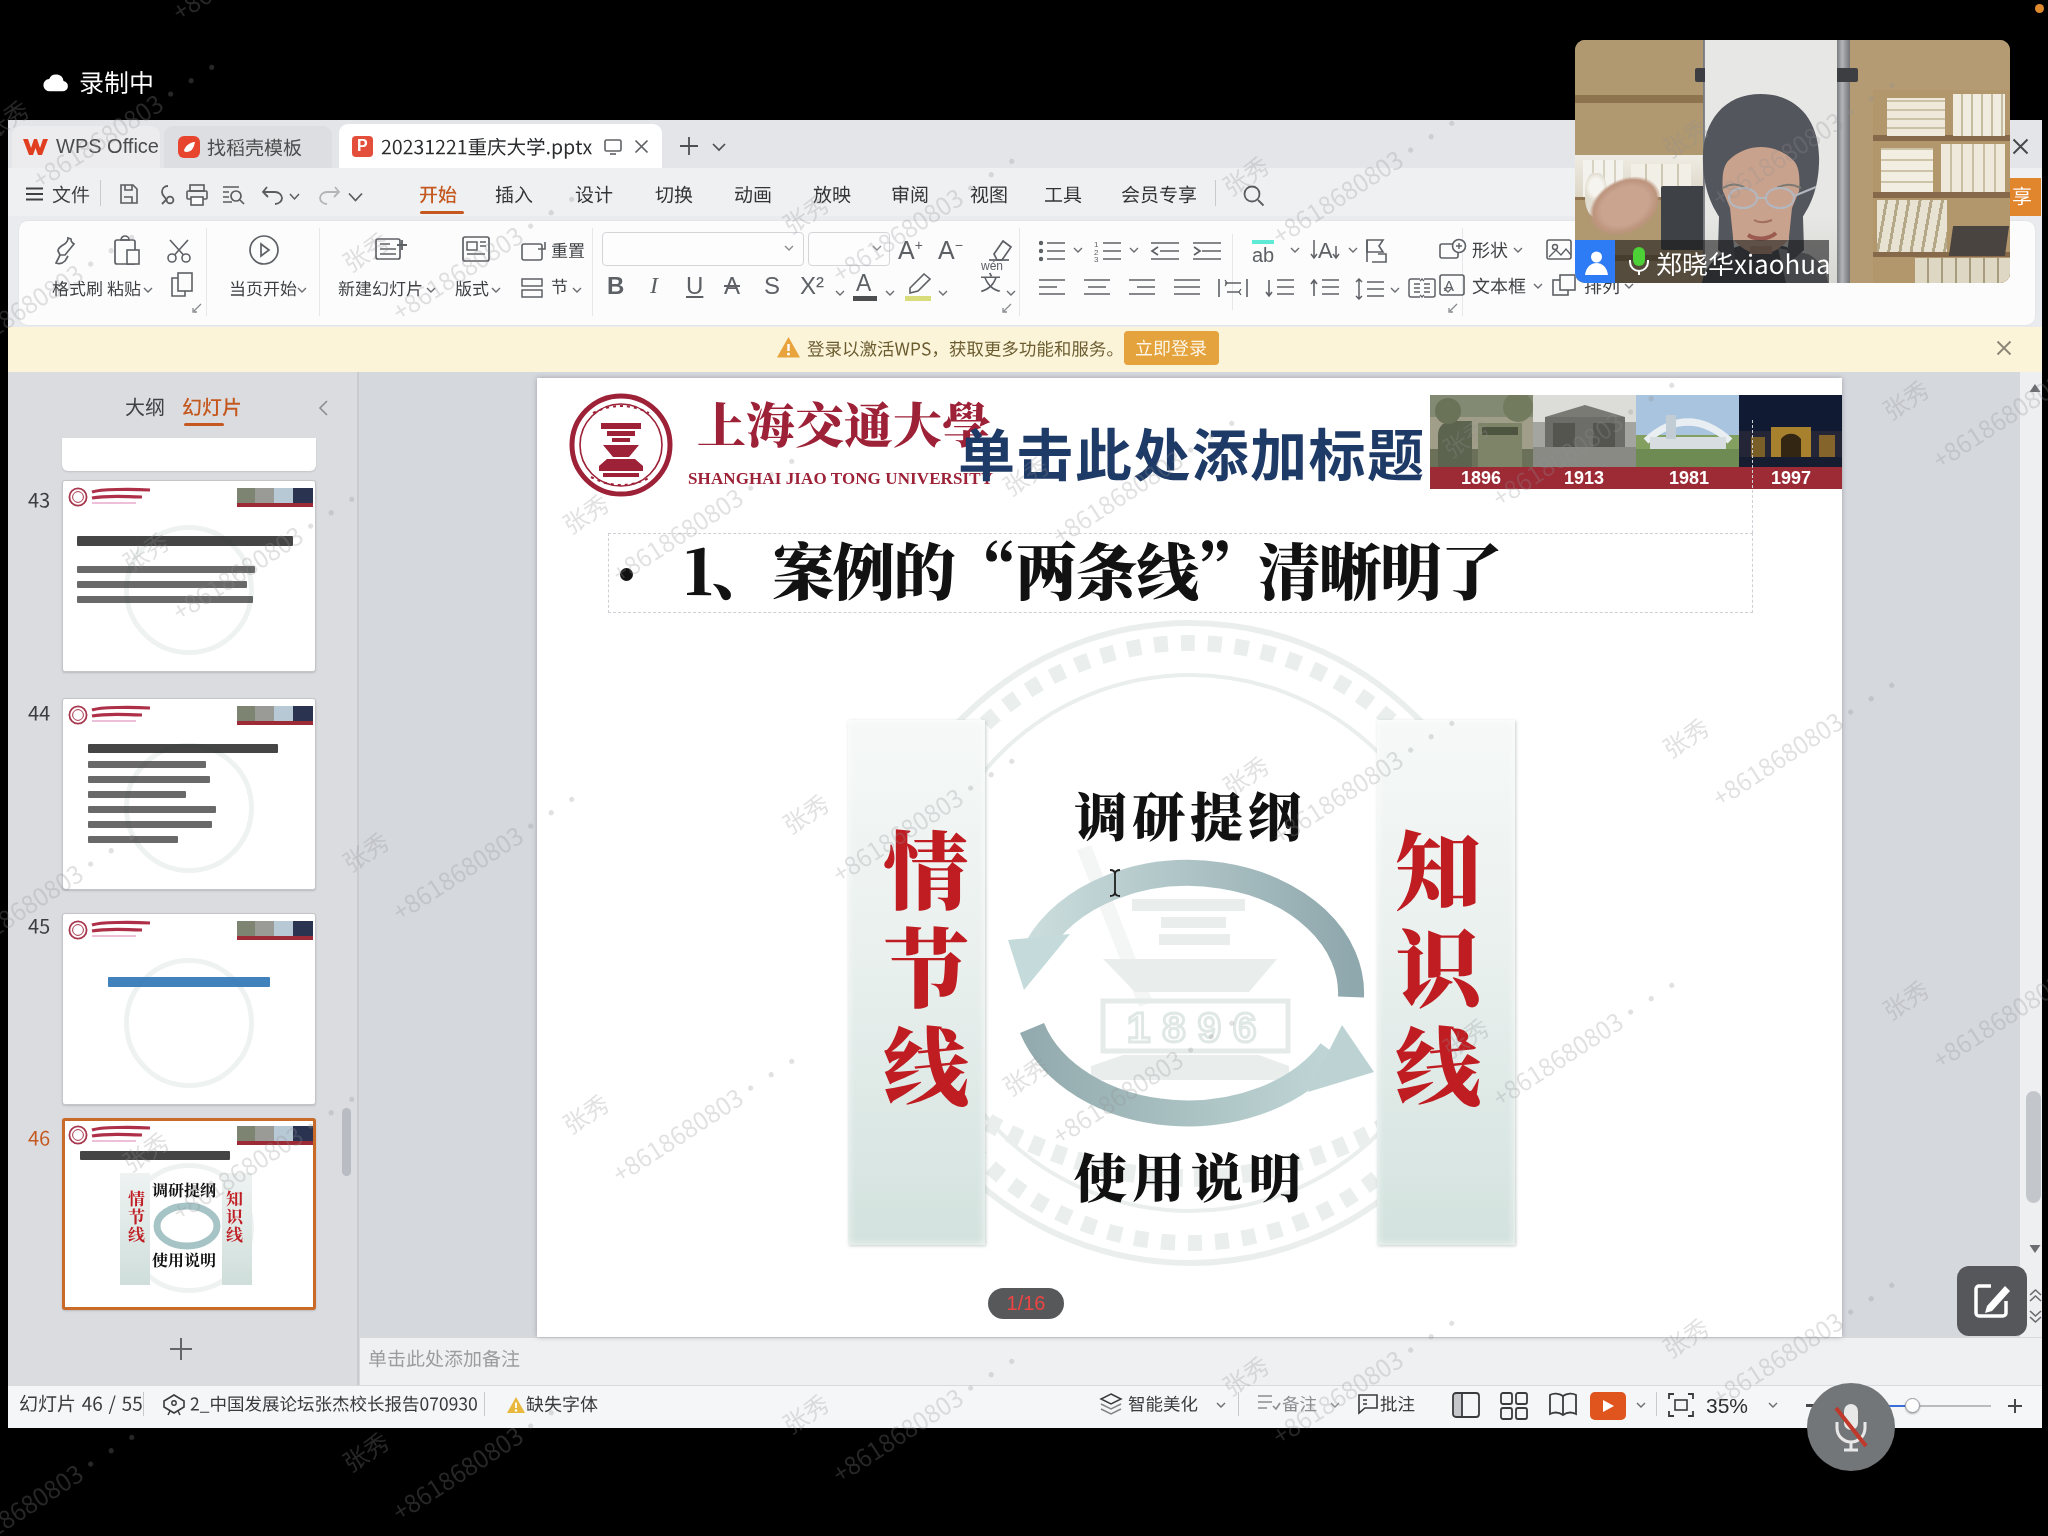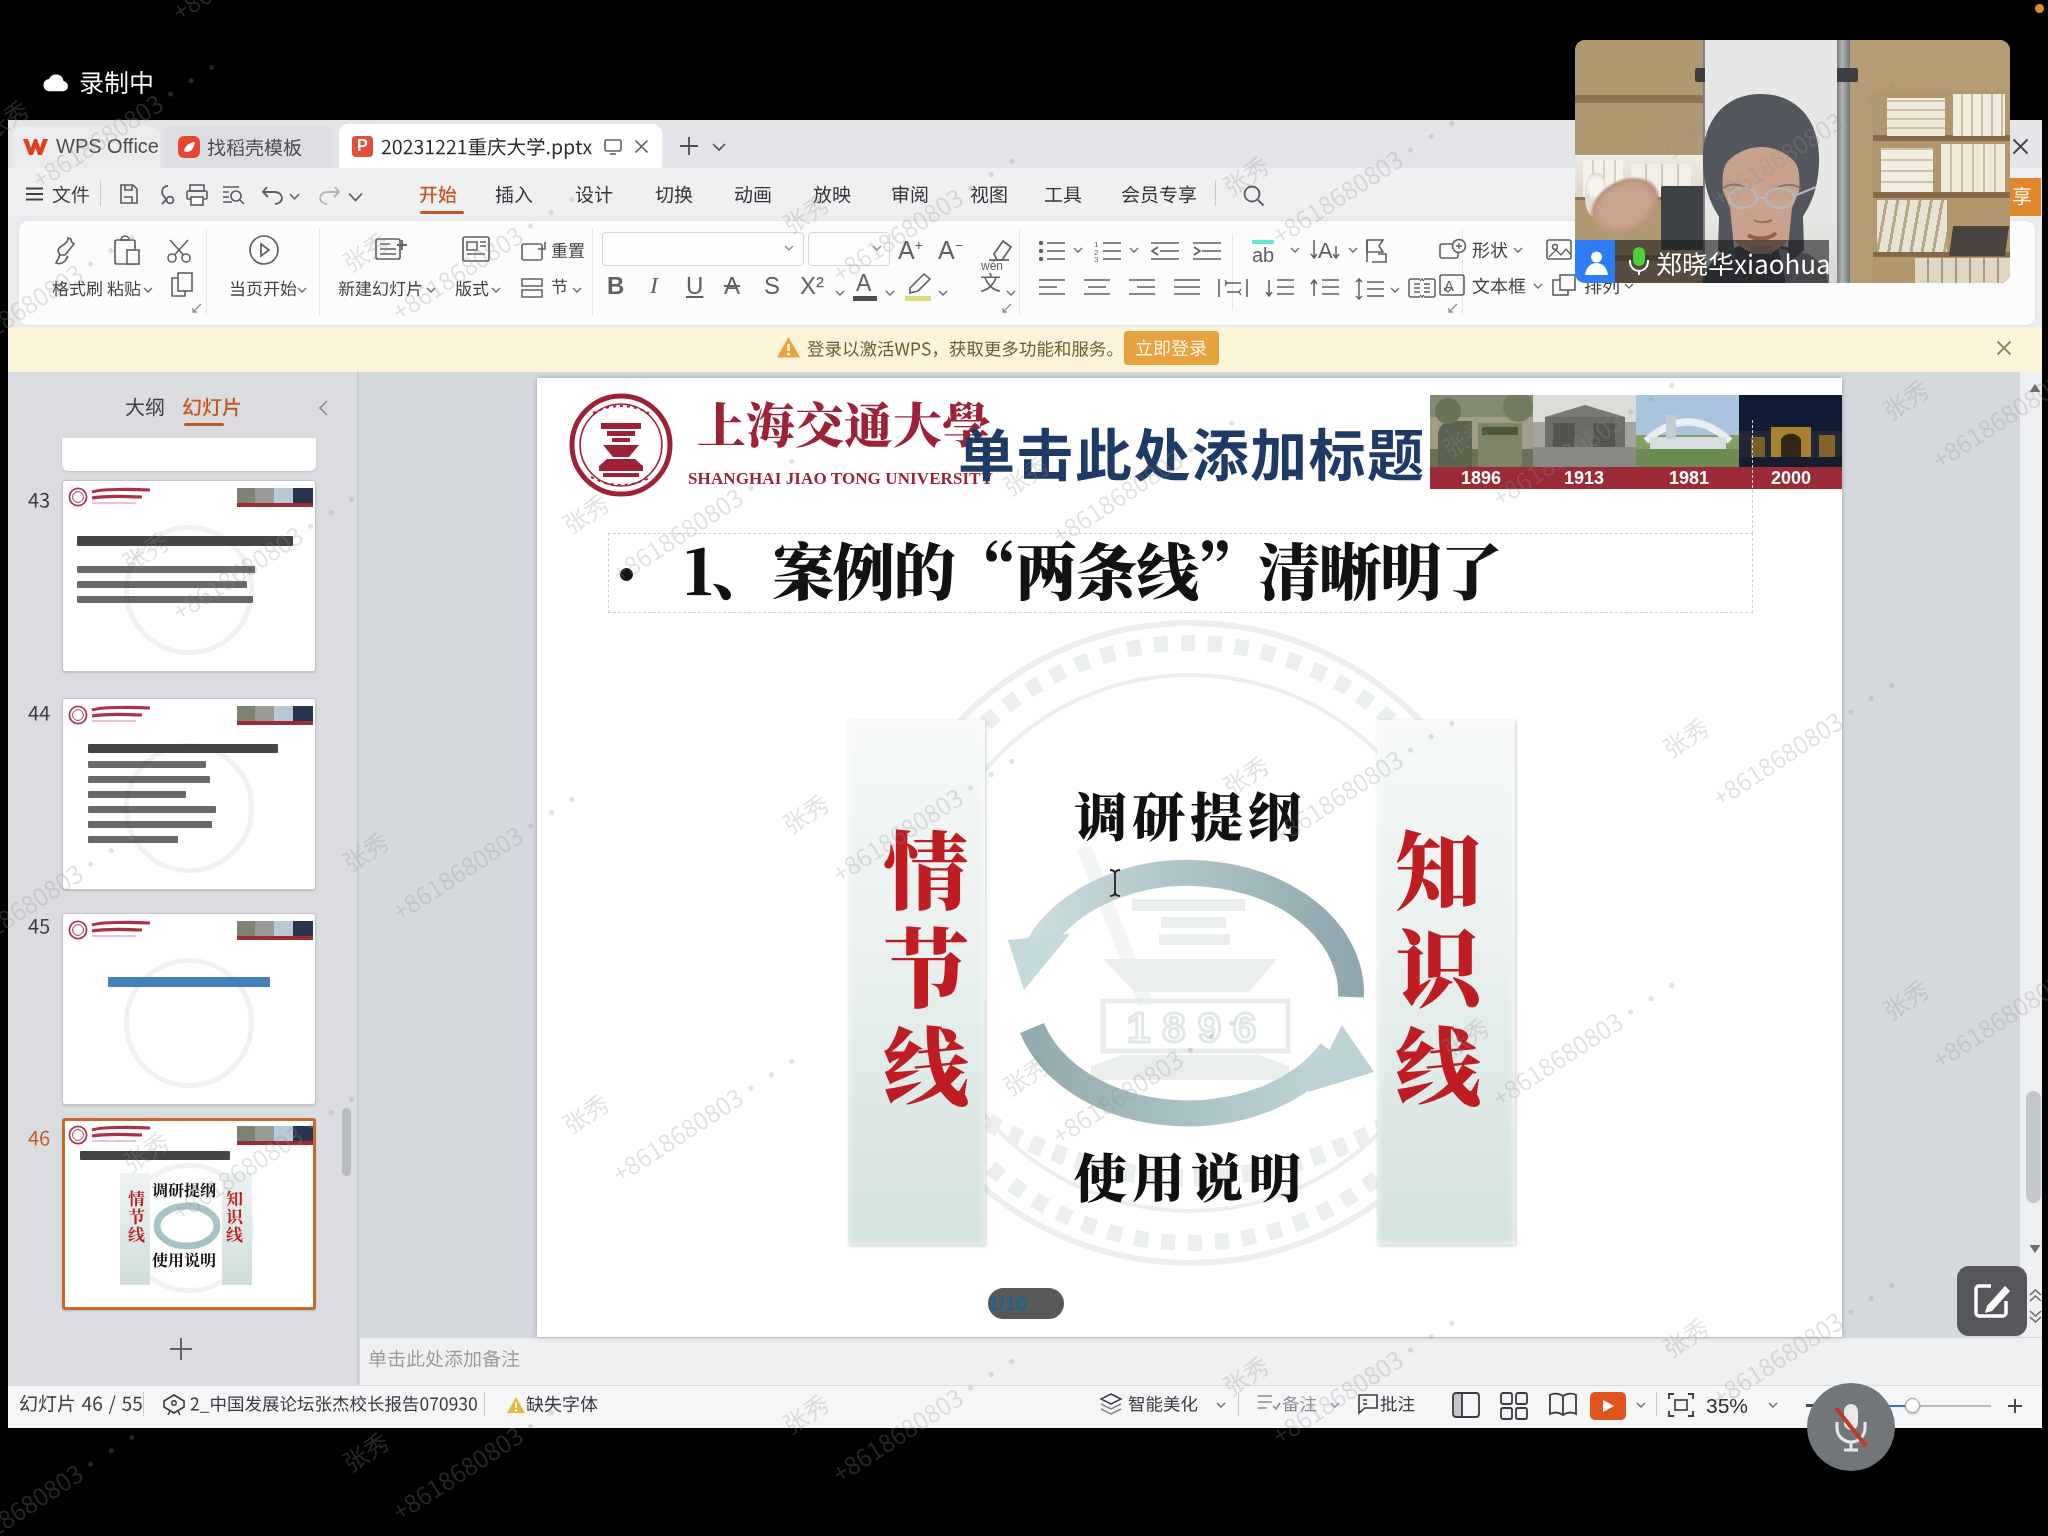--- a/index.html
+++ b/index.html
@@ -677,21 +677,21 @@
       <path d="M42 62V44c5-7 15-7 20 0v18z" fill="#332714"></path>
       <rect x="12" y="42" width="14" height="20" fill="#7a5e28"></rect>
       <rect x="80" y="40" width="16" height="22" fill="#84642a"></rect>
       <rect x="0" y="62" width="103" height="10" fill="#161d30"></rect>
     </svg>
 </div>
 <div class="a" style="left:1430px;top:467px;width:412px;height:22px;background:#9c2b36;"></div>
 <div class="a" style="left:1451px;top:468px;width:60px;text-align:center;font-size:18px;font-weight:bold;color:#fff">1896</div>
 <div class="a" style="left:1554px;top:468px;width:60px;text-align:center;font-size:18px;font-weight:bold;color:#fff">1913</div>
 <div class="a" style="left:1659px;top:468px;width:60px;text-align:center;font-size:18px;font-weight:bold;color:#fff">1981</div>
-<div class="a" style="left:1761px;top:468px;width:60px;text-align:center;font-size:18px;font-weight:bold;color:#fff">2000</div>
+<div class="a" style="left:1761px;top:468px;width:60px;text-align:center;font-size:18px;font-weight:bold;color:#fff">1997</div>
 <div class="a" style="left:608px;top:533px;width:1145px;height:80px;border:1.5px dashed #cdd0d4"></div>
 <div class="a" style="left:1752px;top:420px;width:0;height:113px;border-left:1.5px dashed #cdd0d4"></div>
 <div class="a" style="left:620px;top:568px;width:13px;height:13px;border-radius:50%;background:#121212"></div>
 <svg class="t" style="left:684px;top:540px" width="821" height="81">
     <path fill="#121212" transform="translate(0,55.0) scale(0.062500,-0.062500)" d="M48 0 434 -3V27L330 50C328 113 327 176 327 237V586L331 749L316 759L46 698V662L163 676V237L161 49L48 31Z M674 -82C721 -82 751 -50 751 -5C751 16 748 38 732 62C693 122 614 166 472 182L465 171C555 95 576 15 601 -36C617 -69 641 -82 674 -82Z M1911 642C1947 638 1957 649 1962 660L1801 715H2193C2184 686 2171 653 2161 629L2168 623L2215 638L2177 590H1869ZM1580 803H1567C1569 773 1536 745 1509 735C1473 721 1446 693 1455 651C1466 607 1515 591 1549 605C1582 619 1606 659 1603 715H1776C1760 685 1730 637 1698 590H1487L1495 562H1678C1648 520 1618 481 1595 455C1692 446 1782 433 1862 416C1771 367 1643 334 1473 308L1477 295C1622 301 1736 312 1828 331V243H1448L1456 215H1740C1674 118 1563 11 1432 -56L1438 -66C1590 -28 1725 29 1828 104V-95H1854C1915 -95 1982 -70 1982 -61V207C2040 72 2130 -15 2279 -67C2293 6 2333 55 2388 71L2389 83C2245 94 2089 139 2003 215H2341C2355 215 2366 220 2369 231C2329 269 2263 322 2252 330C2313 361 2320 437 2112 469C2136 496 2157 527 2176 562H2329C2343 562 2354 567 2356 578C2326 604 2283 637 2259 655C2287 666 2312 678 2332 689C2353 690 2363 693 2371 701L2256 809L2190 743H1951C2012 776 2018 876 1823 859L1817 854C1841 834 1855 793 1849 756C1856 751 1863 746 1870 743H1599C1596 762 1589 782 1580 803ZM1777 482C1799 507 1823 535 1846 562H2010C1995 532 1976 506 1953 483C1902 485 1843 485 1777 482ZM2019 342 1910 351C1942 361 1970 371 1995 384C2062 364 2117 344 2158 323C2189 313 2222 316 2247 328L2184 243H1982V314C2010 318 2017 328 2019 342Z M3183 838V66C3183 53 3178 48 3162 48C3138 48 3028 55 3028 55V41C3082 32 3104 18 3121 -2C3138 -22 3144 -52 3147 -95C3293 -82 3313 -33 3313 56V794C3338 798 3348 807 3350 822ZM2523 855C2502 666 2448 463 2389 329L2401 322C2429 347 2454 375 2478 406V-95H2502C2552 -95 2607 -69 2608 -60V253L2617 246C2660 285 2698 328 2730 374C2740 346 2748 314 2747 282C2775 258 2804 253 2829 260C2795 129 2735 11 2630 -76L2638 -86C2910 43 2974 274 3000 511L3018 515V136H3042C3087 136 3142 161 3142 171V686C3163 689 3168 697 3170 708L3018 722V546L2922 628L2858 560H2825C2844 611 2858 666 2868 723H3027C3041 723 3052 728 3055 739C3009 780 2933 839 2933 839L2866 751H2653L2661 723H2728C2711 559 2675 384 2608 259V523C2627 526 2636 533 2640 542L2577 565C2609 630 2636 701 2659 779C2682 779 2695 787 2699 800ZM2756 415C2779 452 2798 491 2814 532H2868C2865 480 2860 428 2852 377C2833 393 2802 407 2756 415Z M3877 456 3869 451C3904 395 3933 317 3935 245C4058 138 4193 383 3877 456ZM4108 798 3922 852C3900 705 3852 544 3805 438V605C3825 610 3838 618 3845 627L3722 724L3660 655H3594C3630 693 3675 744 3705 779C3729 779 3743 786 3748 804L3555 850C3553 793 3548 714 3543 658L3417 710V-54H3438C3496 -54 3547 -23 3547 -8V61H3670V-18H3692C3739 -18 3804 10 3805 19V424L3811 420C3881 475 3942 545 3994 631H4148C4142 291 4133 107 4097 75C4087 66 4077 62 4060 62C4034 62 3966 66 3918 70L3917 58C3969 47 4006 29 4025 7C4043 -13 4049 -46 4049 -93C4124 -93 4170 -76 4209 -37C4268 24 4280 186 4287 606C4311 610 4324 617 4332 627L4211 735L4136 659H4011C4031 696 4051 735 4068 777C4091 777 4104 785 4108 798ZM3670 627V379H3547V627ZM3547 351H3670V89H3547Z M5139 720C5182 709 5243 682 5243 614C5243 568 5206 535 5157 535C5109 535 5069 569 5069 638C5069 728 5112 826 5229 876L5249 843C5178 809 5142 751 5139 720ZM4904 720C4948 709 5008 682 5008 614C5008 568 4971 535 4923 535C4874 535 4834 569 4834 638C4834 728 4877 826 4995 876L5014 843C4943 809 4907 751 4904 720Z M5341 779 5349 751H5594V589H5539L5387 648V-96H5409C5469 -96 5529 -62 5529 -46V126C5647 206 5693 315 5710 420C5722 373 5730 321 5727 273C5748 251 5771 244 5791 248C5780 202 5765 157 5742 116L5751 109C5861 181 5907 277 5927 374C5943 320 5952 264 5949 212C5988 173 6029 180 6051 213V72C6051 58 6046 50 6029 50C5996 50 5867 58 5867 58V46C5931 35 5955 19 5976 -2C5997 -23 6003 -54 6008 -99C6172 -85 6196 -34 6196 57V538C6217 542 6229 551 6236 559L6105 661L6041 589H5940V751H6235C6250 751 6262 756 6265 767C6211 811 6123 875 6123 875L6044 779ZM5717 477C5719 506 5720 534 5720 561H5814V546C5814 499 5814 450 5811 401C5791 427 5761 453 5717 477ZM6051 561V342C6033 382 5997 424 5938 462C5940 491 5940 519 5940 546V561ZM5529 163V561H5594C5594 434 5589 286 5529 163ZM5720 589V751H5814V589Z M6684 166 6520 254C6484 157 6401 25 6300 -58L6307 -68C6452 -22 6572 66 6646 152C6670 149 6679 156 6684 166ZM6896 212 6888 206C6948 143 7015 49 7042 -36C7183 -123 7276 155 6896 212ZM6804 804 6605 858C6556 726 6444 585 6329 510L6334 503C6429 530 6519 576 6598 632C6623 590 6653 554 6687 523C6579 449 6443 393 6295 355L6299 344C6481 356 6644 393 6778 457C6849 415 6933 387 7026 367L6962 283H6847V372C6868 375 6878 383 6880 398L6697 413V283H6352L6360 255H6697V54C6697 42 6692 38 6678 38C6656 38 6534 46 6534 46V34C6593 24 6614 9 6632 -8C6652 -27 6656 -57 6660 -97C6822 -86 6847 -39 6847 53V255H7137C7152 255 7163 260 7166 271C7133 300 7085 339 7057 360L7129 348C7142 421 7176 472 7239 491V504C7126 504 7010 511 6905 531C6960 571 7008 617 7048 670C7075 672 7085 675 7093 687L6960 813L6868 733H6713C6731 752 6747 771 6762 790C6791 788 6799 793 6804 804ZM6753 574C6703 594 6659 620 6623 651C6645 668 6666 686 6685 705H6867C6838 658 6799 614 6753 574Z M7265 110 7327 -55C7340 -51 7351 -40 7356 -26C7512 60 7614 134 7683 189L7681 198C7522 156 7343 121 7265 110ZM7924 837 7747 854C7747 754 7750 657 7759 565L7646 554L7661 572C7680 568 7693 575 7698 584L7544 677C7531 641 7509 596 7481 550L7336 549C7414 602 7506 692 7558 762C7576 761 7587 769 7591 779L7421 848C7404 766 7337 615 7289 572C7278 564 7253 558 7253 558L7315 409C7325 414 7335 422 7343 434L7432 474C7388 411 7340 355 7301 328C7288 320 7259 313 7259 313L7321 165C7328 168 7335 173 7341 180C7482 235 7594 289 7655 321V332C7547 324 7439 316 7361 312C7462 375 7577 474 7644 552L7653 527L7762 537C7767 488 7774 440 7784 393L7604 374L7614 347L7790 366C7806 298 7828 233 7858 173C7758 71 7641 -1 7511 -58L7516 -71C7664 -39 7793 8 7910 84C7940 42 7975 2 8016 -35C8066 -78 8162 -125 8216 -72C8235 -53 8230 -17 8190 51L8216 229L8207 232C8184 187 8151 129 8133 102C8122 85 8113 85 8098 99C8070 121 8046 145 8025 172C8065 208 8104 248 8142 294C8167 290 8180 293 8188 305L8034 392L8201 410C8214 411 8226 419 8227 430C8171 468 8080 519 8080 519L8015 418L7919 408C7908 453 7901 501 7896 550L8153 575C8167 576 8178 583 8180 595C8143 620 8092 651 8062 668C8116 707 8108 815 7916 820C7921 825 7924 831 7924 837ZM8020 391C8000 355 7978 321 7956 290C7944 319 7934 349 7926 380ZM8017 655 7970 585 7894 578C7888 653 7887 730 7889 808L7898 810C7928 775 7960 721 7970 671C7986 661 8002 656 8017 655Z M8395 691C8352 702 8291 729 8291 797C8291 843 8328 876 8377 876C8425 876 8465 842 8465 773C8465 683 8422 585 8305 535L8285 568C8356 602 8392 660 8395 691ZM8630 691C8586 702 8526 729 8526 797C8526 843 8563 876 8611 876C8660 876 8700 842 8700 773C8700 683 8657 585 8539 535L8520 568C8591 602 8627 660 8630 691Z M9285 833 9278 827C9314 790 9356 729 9372 673C9499 602 9589 837 9285 833ZM9212 616 9205 611C9237 574 9269 515 9276 460C9395 378 9504 603 9212 616ZM9270 211C9259 211 9224 211 9224 211V193C9245 192 9263 186 9277 177C9301 160 9305 62 9284 -42C9295 -82 9325 -94 9350 -94C9407 -94 9448 -57 9450 -4C9453 87 9405 115 9403 173C9402 199 9409 237 9417 271C9429 326 9489 541 9524 658L9509 662C9327 270 9327 270 9303 231C9291 211 9286 211 9270 211ZM10009 712 9946 630H9872V712ZM9730 849V740H9518L9526 712H9730V630H9546L9554 602H9730V509H9494L9502 481H10130C10145 481 10156 486 10159 497C10111 537 10033 594 10033 594L9964 509H9872V602H10097C10111 602 10122 607 10124 618C10081 656 10009 712 10009 712H10108C10122 712 10133 717 10136 728C10090 767 10016 821 10016 821L9950 740H9872V806C9899 811 9906 821 9908 835ZM9919 261V167H9705V261ZM9919 289H9705V380H9919ZM9568 407V-92H9588C9647 -92 9705 -60 9705 -46V139H9919V60C9919 47 9915 40 9899 40C9875 40 9763 46 9763 46V34C9819 24 9840 10 9857 -8C9875 -26 9880 -56 9884 -96C10036 -84 10058 -37 10058 46V356C10079 360 10092 370 10098 378L9969 476L9908 407H9711L9568 463Z M10324 721H10364V478H10324ZM10573 855V604H10480L10488 576H10549C10539 427 10519 276 10478 148V702C10498 706 10512 714 10519 723L10408 809L10354 749H10338L10212 797V44H10232C10290 44 10324 71 10324 79V174H10364V97H10382C10414 97 10454 113 10470 123C10461 99 10451 75 10441 53L10454 43C10502 97 10542 156 10573 219V-93H10596C10641 -93 10693 -63 10693 -50V441C10703 410 10709 374 10706 342C10735 313 10768 316 10788 335C10786 187 10774 35 10714 -88L10726 -98C10904 43 10910 253 10910 424V494H10941V-90H10964C11027 -90 11064 -67 11064 -60V494H11127C11141 494 11151 499 11154 510C11117 548 11053 604 11053 604L10996 522H10910V690C10974 704 11035 723 11077 742C11109 735 11128 739 11137 751L10995 842C10973 813 10937 773 10897 738L10788 772V622L10737 675L10693 604V811C10720 815 10728 825 10730 839ZM10324 450H10364V202H10324ZM10788 576V429C10771 452 10741 474 10693 492V576Z M11922 748V550H11769V748ZM11634 776V455C11634 247 11607 63 11413 -85L11421 -93C11656 -1 11734 143 11758 294H11922V78C11922 63 11917 56 11899 56C11873 56 11745 63 11745 63V50C11805 39 11830 24 11850 3C11869 -17 11876 -49 11880 -94C12038 -80 12059 -29 12059 63V726C12080 730 12093 739 12100 747L11973 846L11912 776H11789L11634 829ZM11922 522V322H11762C11768 367 11769 412 11769 456V522ZM11329 728H11423V512H11329ZM11196 756V94H11220C11288 94 11329 128 11329 138V239H11423V150H11445C11494 150 11557 183 11558 193V706C11578 711 11591 719 11598 728L11475 824L11413 756H11342L11196 810ZM11329 484H11423V267H11329Z M12198 754 12207 726H12806C12765 674 12703 603 12643 548L12524 558V86C12524 73 12518 66 12501 66C12471 66 12307 76 12307 76V64C12381 51 12409 35 12434 12C12459 -11 12466 -44 12472 -92C12650 -77 12677 -23 12677 77V515C12699 519 12709 527 12711 542L12701 543C12804 589 12909 648 12990 700C13013 702 13024 705 13033 715L12898 832L12815 754Z"></path>
   </svg>
 <div class="a" style="left:848px;top:720px;width:137px;height:525px;background:linear-gradient(180deg,#f6f9f8 0%,#e9f0ee 45%,#d3e2de 100%);box-shadow:inset 0 0 8px rgba(255,255,255,.8), 1px 1px 3px rgba(150,160,158,.5)"></div>
 <div class="a" style="left:1377px;top:720px;width:138px;height:525px;background:linear-gradient(180deg,#f6f9f8 0%,#e9f0ee 45%,#d3e2de 100%);box-shadow:inset 0 0 8px rgba(255,255,255,.8), 1px 1px 3px rgba(150,160,158,.5)"></div>
 <svg class="t" style="left:883px;top:827px" width="90" height="112">
     <path fill="#bf1d22" transform="translate(0,75.7) scale(0.086000,-0.086000)" d="M85 675C92 605 66 525 41 494C17 473 6 443 22 417C42 388 89 394 110 425C139 469 147 559 100 675ZM755 374V292H554V374ZM575 847V730H362L370 702H575V618H403L411 590H575V497H336L344 469H804L745 402H560L415 459V-93H436C495 -93 554 -61 554 -47V148H755V75C755 63 751 57 737 57C718 57 637 61 637 61V49C682 40 698 25 712 4C725 -16 729 -49 731 -95C876 -82 896 -31 896 59V351C917 356 929 365 936 373L809 469H954C968 469 979 474 982 485C937 525 863 583 863 583L797 497H715V590H915C929 590 940 595 943 606C901 644 831 698 831 698L770 618H715V702H943C957 702 968 707 971 718C926 758 851 816 851 816L785 730H715V807C739 811 746 820 747 833ZM554 264H755V176H554ZM286 688 283 687V809C310 813 318 823 320 837L149 854V-95H176C227 -95 283 -69 283 -58V665C298 626 311 575 309 530C383 455 486 606 286 688Z"></path>
@@ -730,21 +730,21 @@
 <svg class="t" style="left:1106px;top:868px" width="18" height="30">
     <path d="M4 2c3 0 5 1 5 4 0-3 2-4 5-4M4 28c3 0 5-1 5-4 0 3 2 4 5 4M9 6v18" fill="none" stroke="#222" stroke-width="1.8"></path>
   </svg>
 <svg class="t" style="left:1074px;top:790px" width="236" height="69">
     <path fill="#111111" transform="translate(0,46.6) scale(0.053000,-0.053000)" d="M86 844 78 839C112 793 152 726 166 664C179 655 191 650 203 648L142 588H19L28 560H140V152C140 129 132 118 80 88L179 -57C196 -46 213 -23 220 11C272 79 315 142 343 186C328 89 297 -2 235 -81L245 -89C471 46 484 251 484 437V443L486 436H802H804V348L702 425L653 371H615L504 415V75H519C565 75 612 98 612 108V144H662V97H681C715 97 770 117 771 123V327C787 331 799 337 804 344V68C804 56 800 48 784 48C761 48 672 54 672 54V41C719 33 738 17 753 -2C767 -21 772 -51 775 -92C913 -79 931 -32 931 55V727C952 731 965 740 972 748L852 842L794 776H504L357 827V437C357 363 356 290 347 220L271 178V537C298 541 310 549 316 556L206 648C306 631 358 816 86 844ZM716 714 575 728V614H490L498 586H575V464H484V748H804V609C777 641 736 682 736 682L693 614H689V692C708 695 714 703 716 714ZM743 542 695 464H689V586H785C793 586 800 588 804 593V478C776 509 743 542 743 542ZM612 172V343H662V172Z M1806 731V420H1737V731ZM1122 759 1130 731H1238C1222 539 1185 336 1111 192L1123 183C1149 209 1174 235 1196 263V-43H1219C1283 -43 1321 -15 1321 -6V88H1385V13H1408C1451 13 1514 38 1515 46V402L1518 392H1602C1601 206 1578 41 1425 -90L1433 -97C1706 17 1735 205 1737 392H1806V-93H1832C1904 -93 1945 -64 1946 -55V392H2066C2080 392 2091 397 2093 408C2059 449 1994 513 1994 513L1946 433V731H2032C2046 731 2057 736 2060 747C2015 788 1939 850 1939 850L1872 759H1562C1516 798 1454 846 1454 846L1386 759ZM1602 731V420H1515V425C1530 428 1540 435 1545 441L1433 526L1376 467H1334L1317 473C1349 552 1371 638 1384 731ZM1385 439V116H1321V439Z M2616 778V421H2636C2693 421 2753 451 2753 464V491H2946V445H2970C2986 445 3005 448 3022 453L2974 390H2560L2568 362H2785V87C2754 101 2728 122 2707 152C2719 183 2729 218 2737 256C2760 258 2771 267 2775 281L2594 312C2596 144 2548 9 2466 -89L2476 -98C2576 -54 2648 11 2695 122C2740 -31 2829 -72 2981 -72C3014 -72 3092 -72 3125 -72C3124 -13 3141 39 3179 49V60C3130 59 3029 59 2986 59L2922 60V197H3120C3134 197 3145 202 3148 213C3103 256 3026 319 3026 319L2958 225H2922V362H3138C3152 362 3163 367 3166 378C3133 407 3084 446 3059 466C3074 472 3084 478 3084 481V728C3105 732 3118 741 3124 749L2997 845L2936 778H2758L2616 833ZM2753 621H2946V519H2753ZM2753 649V750H2946V649ZM2205 384 2254 218C2267 221 2279 233 2284 246L2327 272V67C2327 56 2323 52 2309 52C2290 52 2212 57 2212 57V44C2255 35 2272 21 2284 1C2297 -20 2301 -52 2303 -95C2443 -83 2462 -34 2462 58V358C2519 396 2563 428 2596 454L2594 463L2462 434V587H2583C2597 587 2607 592 2610 603C2576 643 2512 706 2512 706L2462 623V811C2487 815 2497 825 2499 840L2327 856V615H2216L2224 587H2327V406Z M3311 113 3375 -51C3388 -47 3399 -35 3404 -22C3537 63 3625 135 3683 187L3681 196C3539 156 3381 123 3311 113ZM3834 -41V626C3871 568 3900 501 3925 434C3908 322 3879 209 3834 118L3845 109C3897 162 3938 225 3970 292C3983 246 3994 202 4003 165C4042 124 4081 143 4091 201V68C4091 55 4087 48 4071 48C4051 48 3958 53 3958 53V41C4007 31 4025 17 4040 -3C4055 -22 4060 -54 4063 -97C4211 -85 4231 -36 4231 55V727C4251 731 4264 740 4271 748L4143 848L4081 777H3840L3694 837V588L3554 668C3544 635 3526 593 3503 550L3376 549C3450 602 3541 697 3593 771C3611 771 3622 779 3626 788L3455 856C3441 773 3381 621 3337 577C3327 569 3302 563 3302 563L3364 414C3371 417 3377 422 3383 428L3448 456C3413 402 3376 354 3345 331C3333 322 3304 316 3304 316L3367 164C3374 167 3381 172 3387 179C3516 236 3621 294 3675 326L3674 336C3577 328 3480 321 3410 318C3508 383 3619 486 3677 562C3683 561 3689 562 3694 563V-93H3717C3780 -93 3834 -59 3834 -41ZM3839 644 3834 641V749H4091V664L3947 696C3946 651 3944 600 3939 546C3910 578 3877 611 3839 644ZM4024 433C4047 504 4062 575 4074 636L4091 639V261C4085 308 4065 367 4024 433Z"></path>
   </svg>
 <svg class="t" style="left:1074px;top:1151px" width="236" height="69">
     <path fill="#111111" transform="translate(0,46.6) scale(0.053000,-0.053000)" d="M559 852V697H324L332 669H559V568H478L335 623V256H354C411 256 472 285 472 297V320H559C558 260 550 207 533 160C490 187 455 220 431 259L421 254C441 191 468 139 501 95C454 20 376 -38 261 -85L266 -95C402 -70 502 -31 571 25C647 -35 748 -71 880 -92C890 -19 935 34 990 52L991 64C868 62 747 76 646 109C682 167 699 237 701 320H787V269H811C858 269 927 296 927 304V517C948 522 961 531 967 539L839 636L777 568H701V669H948C962 669 974 674 977 685C925 731 838 798 838 798L761 697H701V807C727 811 735 821 737 835ZM787 348H701V540H787ZM472 348V540H559V348ZM198 856C163 661 84 460 5 332L16 325C55 353 92 384 127 419V-95H153C208 -95 265 -65 266 -55V528C286 532 294 538 298 548L245 568C284 630 319 699 349 778C372 777 385 786 390 799Z M1373 512H1522V297H1365C1372 353 1373 409 1373 462ZM1373 540V745H1522V540ZM1231 773V461C1231 273 1224 77 1120 -76L1129 -83C1284 11 1340 139 1361 269H1522V-80H1548C1622 -80 1664 -51 1664 -42V269H1835V90C1835 78 1831 70 1815 70C1795 70 1702 76 1702 76V63C1752 54 1770 39 1785 18C1799 -2 1804 -35 1807 -80C1959 -67 1980 -17 1980 76V719C2003 724 2016 734 2024 743L1890 849L1824 773H1394L1231 828ZM1835 512V297H1664V512ZM1835 540H1664V745H1835Z M2295 845 2287 840C2322 795 2362 729 2377 667C2501 586 2605 820 2295 845ZM2500 534C2526 537 2538 545 2543 552L2431 645L2369 584H2226L2235 556H2367V153C2367 129 2359 118 2308 89L2409 -57C2423 -47 2439 -28 2447 -1C2533 100 2598 191 2630 239L2626 247L2500 177ZM2603 850 2595 844C2638 795 2676 720 2683 651C2697 640 2711 634 2724 632H2710L2570 686V283H2589C2619 283 2650 292 2672 301C2666 162 2644 32 2444 -83L2454 -97C2753 3 2795 156 2809 328H2837V53C2837 -28 2851 -53 2945 -53H3005C3126 -53 3167 -28 3167 20C3167 44 3161 60 3131 74L3128 193H3118C3099 139 3082 95 3072 80C3066 71 3061 68 3052 68C3044 68 3034 68 3023 68H2989C2974 68 2971 72 2971 84V299C3014 302 3073 324 3073 332V591C3088 594 3096 600 3101 606L2987 691L2931 632H2888C2948 681 3008 742 3049 786C3072 784 3084 792 3088 804L2907 860C2894 795 2870 701 2847 632H2749C2831 647 2855 811 2603 850ZM2939 604V356H2704V604Z M4080 748V550H3927V748ZM3792 776V455C3792 247 3765 63 3571 -85L3579 -93C3814 -1 3892 143 3916 294H4080V78C4080 63 4075 56 4057 56C4031 56 3903 63 3903 63V50C3963 39 3988 24 4008 3C4027 -17 4034 -49 4038 -94C4196 -80 4217 -29 4217 63V726C4238 730 4251 739 4258 747L4131 846L4070 776H3947L3792 829ZM4080 522V322H3920C3926 367 3927 412 3927 456V522ZM3487 728H3581V512H3487ZM3354 756V94H3378C3446 94 3487 128 3487 138V239H3581V150H3603C3652 150 3715 183 3716 193V706C3736 711 3749 719 3756 728L3633 824L3571 756H3500L3354 810ZM3487 484H3581V267H3487Z"></path>
   </svg>
 <div class="a" style="left:988px;top:1288px;width:76px;height:31px;background:#57585a;border-radius:16px"></div>
-<div class="a" style="left:988px;top:1292px;width:76px;text-align:left;font-size:20px;color:#0369a1">1/16</div>
+<div class="a" style="left:988px;top:1292px;width:76px;text-align:center;font-size:20px;color:#ef4444">1/16</div>
 <div class="a" style="left:1575px;top:40px;width:435px;height:243px;border-radius:10px;overflow:hidden;background:#bda87e">
 <div class="a" style="left:0;top:0;width:435px;height:243px;background:linear-gradient(90deg,#b09871 0 30%,#e7e6e2 30% 63%,#b49b73 63%)"></div>
 <div class="a" style="left:0;top:55px;width:130px;height:8px;background:#8d744f"></div>
 <div class="a" style="left:0;top:115px;width:130px;height:42px;background:linear-gradient(180deg,#efece4,#ddd6c6);box-shadow:0 3px 0 #8d744f"></div>
 <div class="a" style="left:8px;top:120px;width:40px;height:37px;background:repeating-linear-gradient(90deg,#f4f2ec 0 9px,#d8d2c2 9px 11px)"></div>
 <div class="a" style="left:56px;top:124px;width:60px;height:33px;background:repeating-linear-gradient(90deg,#f2efe7 0 14px,#cfc8b4 14px 16px)"></div>
 <div class="a" style="left:0;top:215px;width:130px;height:6px;background:#8d744f"></div>
 <div class="a" style="left:10px;top:133px;width:22px;height:44px;background:radial-gradient(ellipse 11px 14px at 11px 14px,#f6f4ef 60%,#e2ddd1);border-radius:40% 40% 45% 45%"></div>
 <div class="a" style="left:86px;top:146px;width:50px;height:64px;background:#3e4145;border-radius:2px"></div>
 <div class="a" style="left:298px;top:50px;width:137px;height:193px;background:#b2966c"></div>

